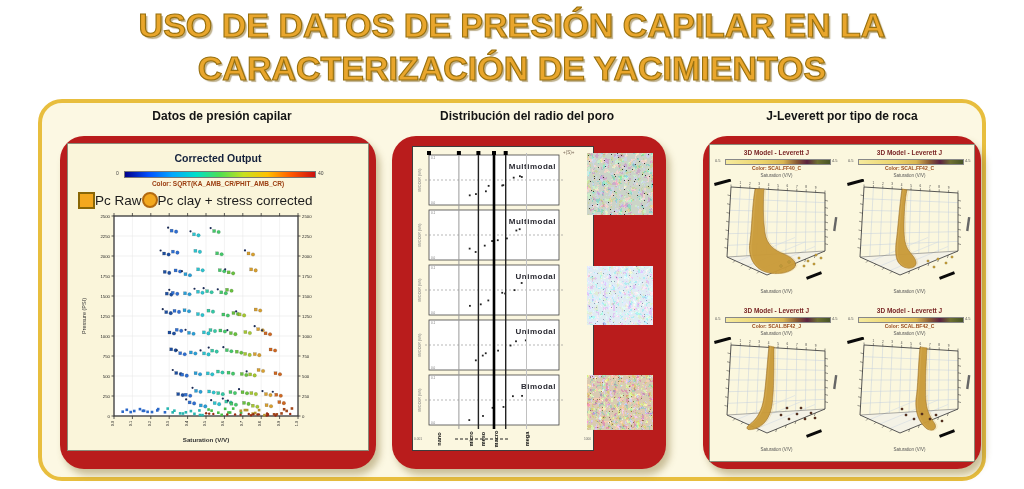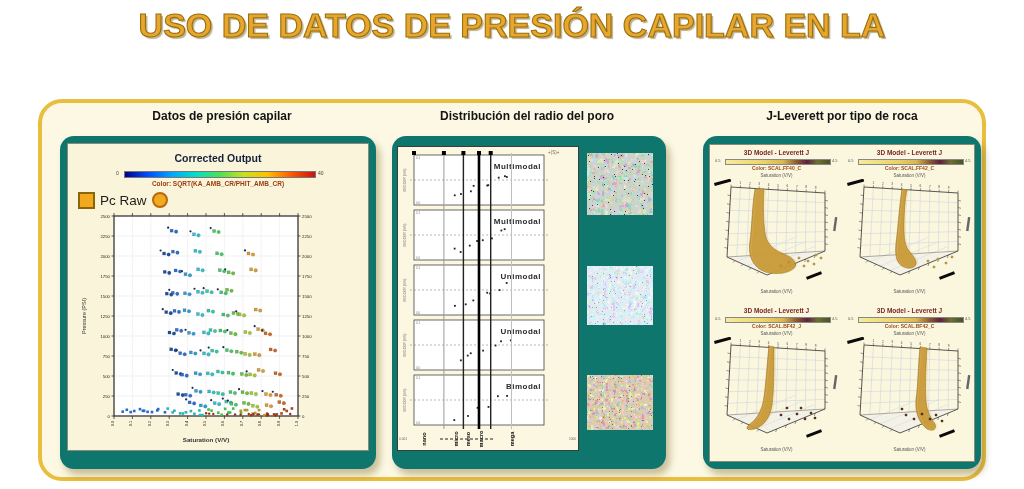--- a/index.html
+++ b/index.html
@@ -5,75 +5,77 @@
   html,body{margin:0;padding:0;background:#ffffff;}
   .slide{position:relative;width:1024px;height:489px;background:#ffffff;overflow:hidden;
          font-family:"Liberation Sans",sans-serif;}
   .main-title{position:absolute;top:4px;left:0;width:100%;text-align:center;
     font-size:34px;font-weight:bold;line-height:1.26;color:#e9a62c;letter-spacing:0px;
     -webkit-text-stroke:1.1px #97700f;
     text-shadow:2px 2px 1px rgba(110,80,0,.45), -1px -1px 0 rgba(255,255,255,.6);}
   .panel{position:absolute;left:38px;top:99px;width:940px;height:374px;background:#fcf8e3;
     border:4px solid #e8be3e;border-radius:24px;}
   .sec-header{position:absolute;top:6px;font-size:12px;font-weight:bold;color:#141414;text-align:center;}
-  .card{position:absolute;top:33px;height:333px;background:#0f766e;border-radius:14px;
+  .card{position:absolute;top:33px;height:333px;background:#b91c1c;border-radius:24px;
     box-shadow:4px 6px 7px rgba(140,120,60,.45);}
   .card-left{left:18px;width:316px;}
   .card-mid{left:350px;width:274px;}
   .card-right{left:661px;width:278px;}
   .innerbox{position:absolute;background:#faf5da;border:1px solid #8a8a78;}
   .ib-left{left:7px;top:7px;width:300px;height:306px;}
-  .ib-mid{left:5px;top:10px;width:180px;height:303px;border:1.5px solid #3c3c3c;background:#fbf7e0;}
+  .ib-mid{left:20px;top:10px;width:180px;height:303px;border:1.5px solid #3c3c3c;background:#fbf7e0;}
   .ib-right{left:6px;top:8px;width:264px;height:316px;background:#fbf7de;}
   .co-title{position:absolute;top:8px;width:100%;text-align:center;font-size:10.5px;font-weight:bold;color:#14213c;}
   .cbar-wrap{position:absolute;top:26px;left:0;width:100%;height:8px;}
   .cbar{position:absolute;left:56px;top:1px;width:190px;height:5px;border:0.5px solid #777;}
   .cbar-end{position:absolute;top:0px;font-size:5px;color:#444;}
   .co-sub{position:absolute;top:36px;width:100%;text-align:center;font-size:6.5px;color:#9a3c0e;font-weight:bold;}
-  .legend-row{position:absolute;top:46px;left:10px;height:20px;display:flex;align-items:center;gap:5px;
+  .legend-row{position:absolute;top:46px;left:10px;height:20px;display:flex;align-items:center;
     font-size:13.5px;color:#1c1c1c;}
   .lg-square{width:13px;height:13px;background:#f3a81e;border:2.2px solid #8a6706;display:inline-block;}
   .lg-circle{width:12px;height:12px;background:#f3a81e;border:2.4px solid #b36a10;border-radius:50%;display:inline-block;}
   .scatter-svg{position:absolute;left:10px;top:68px;}
   .thumb{position:absolute;left:195px;width:66px;overflow:hidden;}
   .q-title{position:absolute;width:131px;text-align:center;font-size:6.5px;font-weight:bold;color:#7a2626;}
   .q-sub{position:absolute;width:131px;text-align:center;font-size:5px;font-weight:bold;color:#994a1a;}
   .q-axtop,.q-axbot{position:absolute;width:131px;text-align:center;font-size:4.5px;color:#555;}
   .q-cbar{position:absolute;height:4px;width:104px;border:0.5px solid #888;
     background:linear-gradient(90deg,#f5ea9e 0%,#ecd46a 35%,#d9b652 55%,#8a5a33 68%,#5c2140 78%,#6d7030 88%,#475426 100%);}
   .q-cbl{position:absolute;font-size:4px;color:#555;}
   .cube-svg{position:absolute;}
 </style>
 </head>
 <body>
 
 <div class="slide">
 
   <div class="main-title">
     <div>USO DE DATOS DE PRESIÓN CAPILAR EN LA</div>
+    <div>CARACTERIZACIÓN DE YACIMIENTOS</div>
   </div>
 
   <div class="panel">
     <div class="sec-header" style="left:40px;width:280px;">Datos de presión capilar</div>
     <div class="sec-header" style="left:665px;width:270px;">J-Leverett  por tipo de roca</div>
     <div class="sec-header" style="left:340px;width:290px;">Distribución del radio del poro</div>
 
     <div class="card card-left">
       <div class="innerbox ib-left">
         <div class="co-title">Corrected Output</div>
         <div class="cbar-wrap">
           <span class="cbar-end" style="left:48px;">0</span>
           <div class="cbar" id="rainbow-cbar" style="background: linear-gradient(90deg, rgb(0, 0, 139) 0%, rgb(0, 80, 255) 12.5%, rgb(0, 168, 255) 25%, rgb(0, 224, 200) 37.5%, rgb(80, 224, 80) 50%, rgb(200, 224, 32) 62.5%, rgb(255, 192, 0) 75%, rgb(255, 88, 0) 87.5%, rgb(204, 16, 16) 100%);"></div>
           <span class="cbar-end" style="left:250px;">40</span>
         </div>
         <div class="co-sub">Color: SQRT(KA_AMB_CR/PHIT_AMB_CR)</div>
         <div class="legend-row">
           <span class="lg-square"></span>
           <span>Pc Raw</span>
           <span class="lg-circle"></span>
+          <span>Pc clay + stress corrected</span>
         </div>
         <div class="scatter-svg" id="scatter-holder"><svg width="284" height="238">
               <rect x="36" y="4" width="184" height="200" fill="#ffffff"></rect>
               <line x1="36" y1="204" x2="220" y2="204" stroke="#e2e2e2" stroke-width="0.5"></line>
               <line x1="36" y1="184" x2="220" y2="184" stroke="#e2e2e2" stroke-width="0.5"></line>
               <line x1="36" y1="164" x2="220" y2="164" stroke="#e2e2e2" stroke-width="0.5"></line>
               <line x1="36" y1="144" x2="220" y2="144" stroke="#e2e2e2" stroke-width="0.5"></line>
               <line x1="36" y1="124" x2="220" y2="124" stroke="#e2e2e2" stroke-width="0.5"></line>
               <line x1="36" y1="104" x2="220" y2="104" stroke="#e2e2e2" stroke-width="0.5"></line>
               <line x1="36" y1="84" x2="220" y2="84" stroke="#e2e2e2" stroke-width="0.5"></line>

